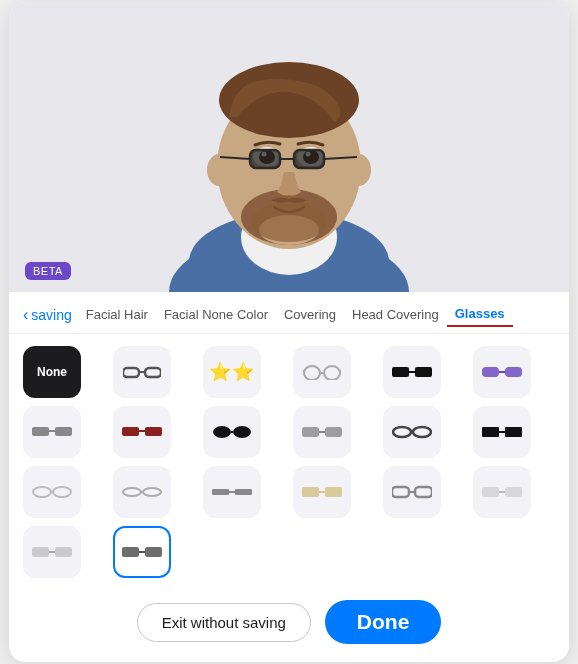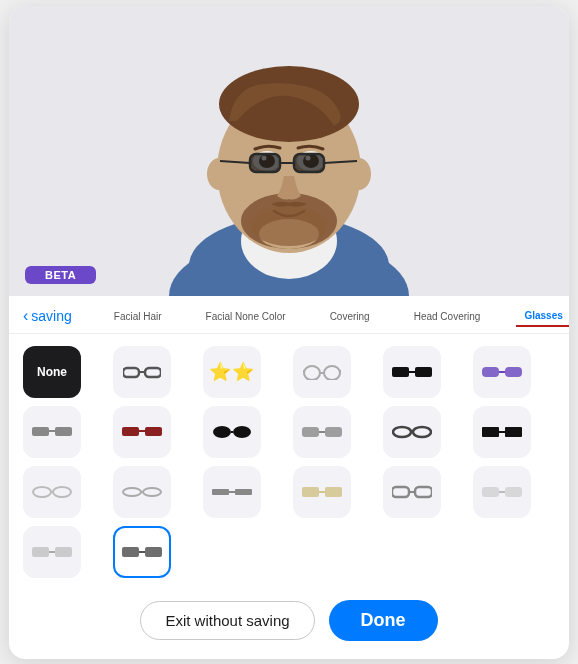--- a/index.html
+++ b/index.html
@@ -36,22 +36,22 @@
       align-items: center;
       justify-content: center;
     }
     .beta-badge {
       position: absolute;
       bottom: 12px;
       left: 16px;
       background: #6b48c8;
       color: #fff;
       font-size: 11px;
-      font-weight: 700;
-      padding: 3px 20px;
+      font-weight: 400;
+      padding: 3px 8px;
       border-radius: 6px;
       letter-spacing: 0.5px;
     }
     .nav-bar {
       display: flex;
       align-items: center;
       padding: 10px 14px 6px 14px;
       border-bottom: 1px solid #eee;
       overflow-x: auto;
       gap: 0;
@@ -65,26 +65,25 @@
       font-weight: 400;
       margin-right: 6px;
       cursor: pointer;
       gap: 2px;
     }
     .nav-back .chevron {
       font-size: 16px;
       margin-right: 1px;
     }
     .nav-item {
-      font-size: 10px;
+      font-size: 13px;
       color: #555;
       padding: 4px 8px;
       cursor: pointer;
       white-space: nowrap;
-      margin-left: 28px;
     }
     .nav-item.active {
       color: #007aff;
       font-weight: 600;
       border-bottom: 2px solid #b91c1c;
     }
     .glasses-grid {
       padding: 12px 14px 8px 14px;
       display: grid;
       grid-template-columns: repeat(6, 1fr);
@@ -129,21 +128,21 @@
       font-size: 15px;
       color: #1c1c1e;
       cursor: pointer;
       font-family: inherit;
     }
     .btn-done {
       padding: 10px 32px;
       border: none;
       border-radius: 24px;
       background: #007aff;
-      font-size: 18px;
+      font-size: 21px;
       color: #fff;
       cursor: pointer;
       font-weight: 600;
       font-family: inherit;
     }
   </style>
 </head>
 <body>
 
 <div class="container">

